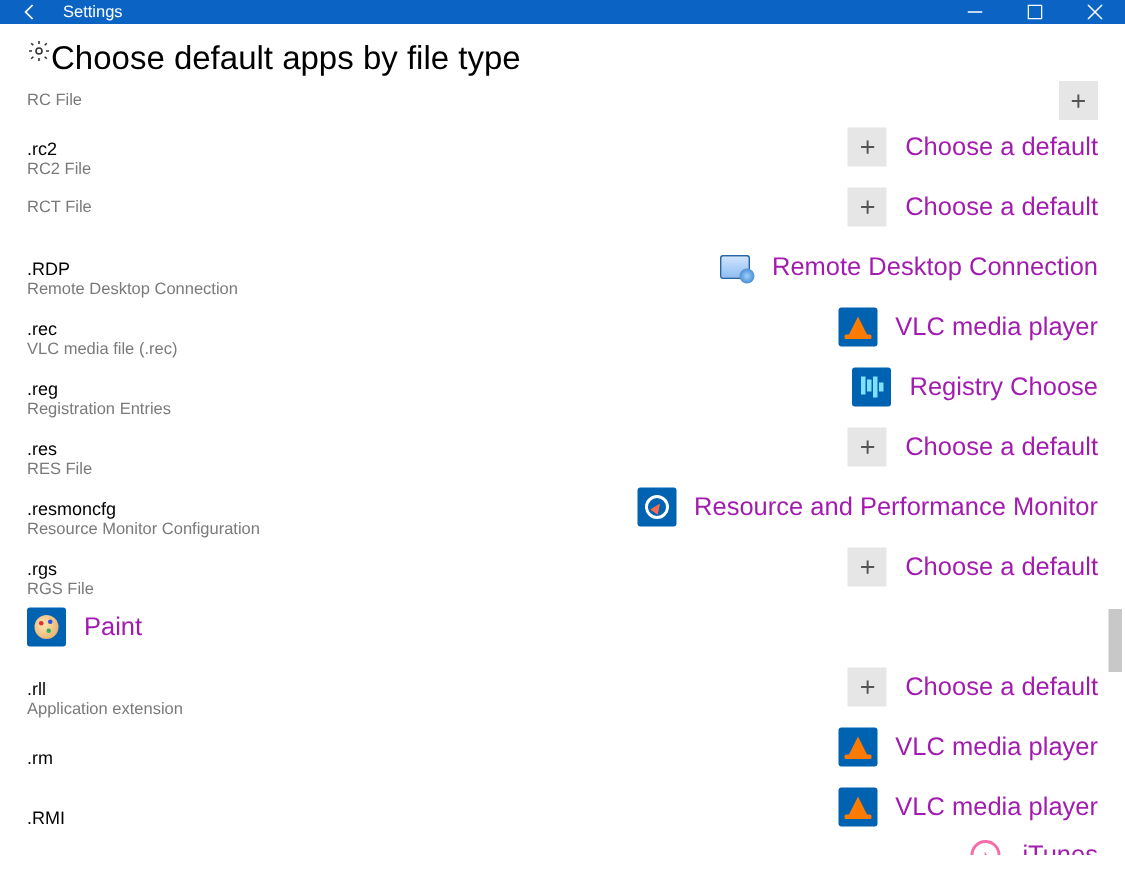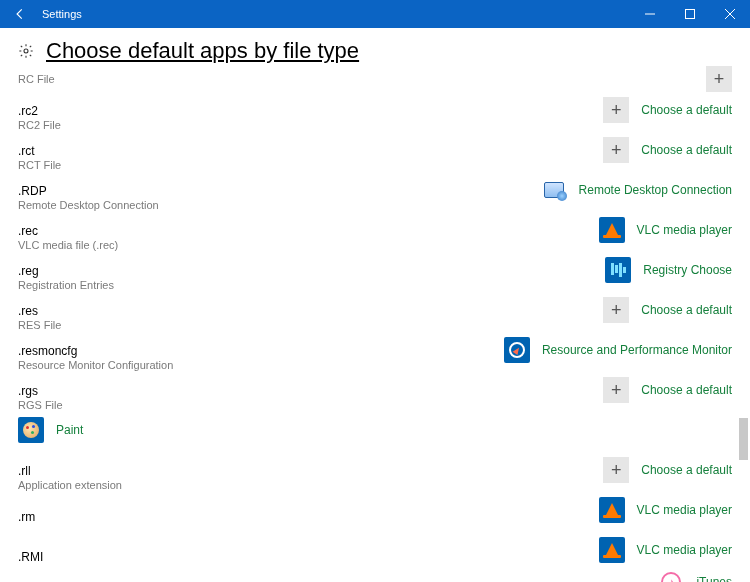--- a/index.html
+++ b/index.html
@@ -1,19 +1,19 @@
 <!DOCTYPE html>
 <html><head>
 <meta charset="utf-8">
 <style>
   * { box-sizing: border-box; margin: 0; padding: 0; font-family: "Segoe UI", sans-serif; }
   html, body { width: 750px; height: 582px; overflow: hidden; background: #fff; }
 
   .titlebar {
-    height: 28px;
+    height: 16px;
     background: #0b64c4;
     color: #fff;
     display: flex;
     align-items: center;
     font-size: 11px;
   }
   .titlebar .back {
     width: 40px; height: 28px;
     display: flex; align-items: center; justify-content: center;
   }
@@ -25,24 +25,21 @@
   }
 
   .content {
     position: relative;
     height: 554px;
     padding: 10px 18px 0 18px;
     overflow: hidden;
   }
   .heading {
     display: flex;
-    align-items: center;
-    gap: 12px;
     margin-bottom: 4px;
-    text-decoration: underline;
   }
   .heading h1 { font-weight: 400; font-size: 22px; color: #000; }
   .gear { width: 16px; height: 16px; color:#333; }
 
   .list { margin-top: 0; }
   .row {
     display: flex;
     align-items: center;
     height: 40px;
     justify-content: space-between;
@@ -64,21 +61,21 @@
     display: flex; align-items: center; justify-content: center;
     font-size: 14px;
   }
   .iconbox.plus {
     background: #e6e6e6;
     color: #555;
     font-size: 18px;
     font-weight: 300;
   }
   .iconbox.blue { background: #0063b1; color:#fff; border-radius:2px; }
-  .applabel { font-size: 12px; color: #15803d; }
+  .applabel { font-size: 17px; color: #a21caf; }
 
   
   .vlc {
     width:0;height:0;
     border-left:7px solid transparent;
     border-right:7px solid transparent;
     border-bottom:14px solid #ff7a00;
     position:relative;
   }
   .vlc::after{
@@ -155,21 +152,20 @@
           <div class="ext">.rc2</div>
           <div class="desc">RC2 File</div>
         </div>
         <div class="appcol">
           <div class="iconbox plus">+</div>
           <div class="applabel">Choose a default</div>
         </div>
       </div>
       <div class="row">
         <div class="filecol">
-          <div class="ext">.rct</div>
           <div class="desc">RCT File</div>
         </div>
         <div class="appcol">
           <div class="iconbox plus">+</div>
           <div class="applabel">Choose a default</div>
         </div>
       </div>
       <div class="row">
         <div class="filecol">
           <div class="ext">.RDP</div>

